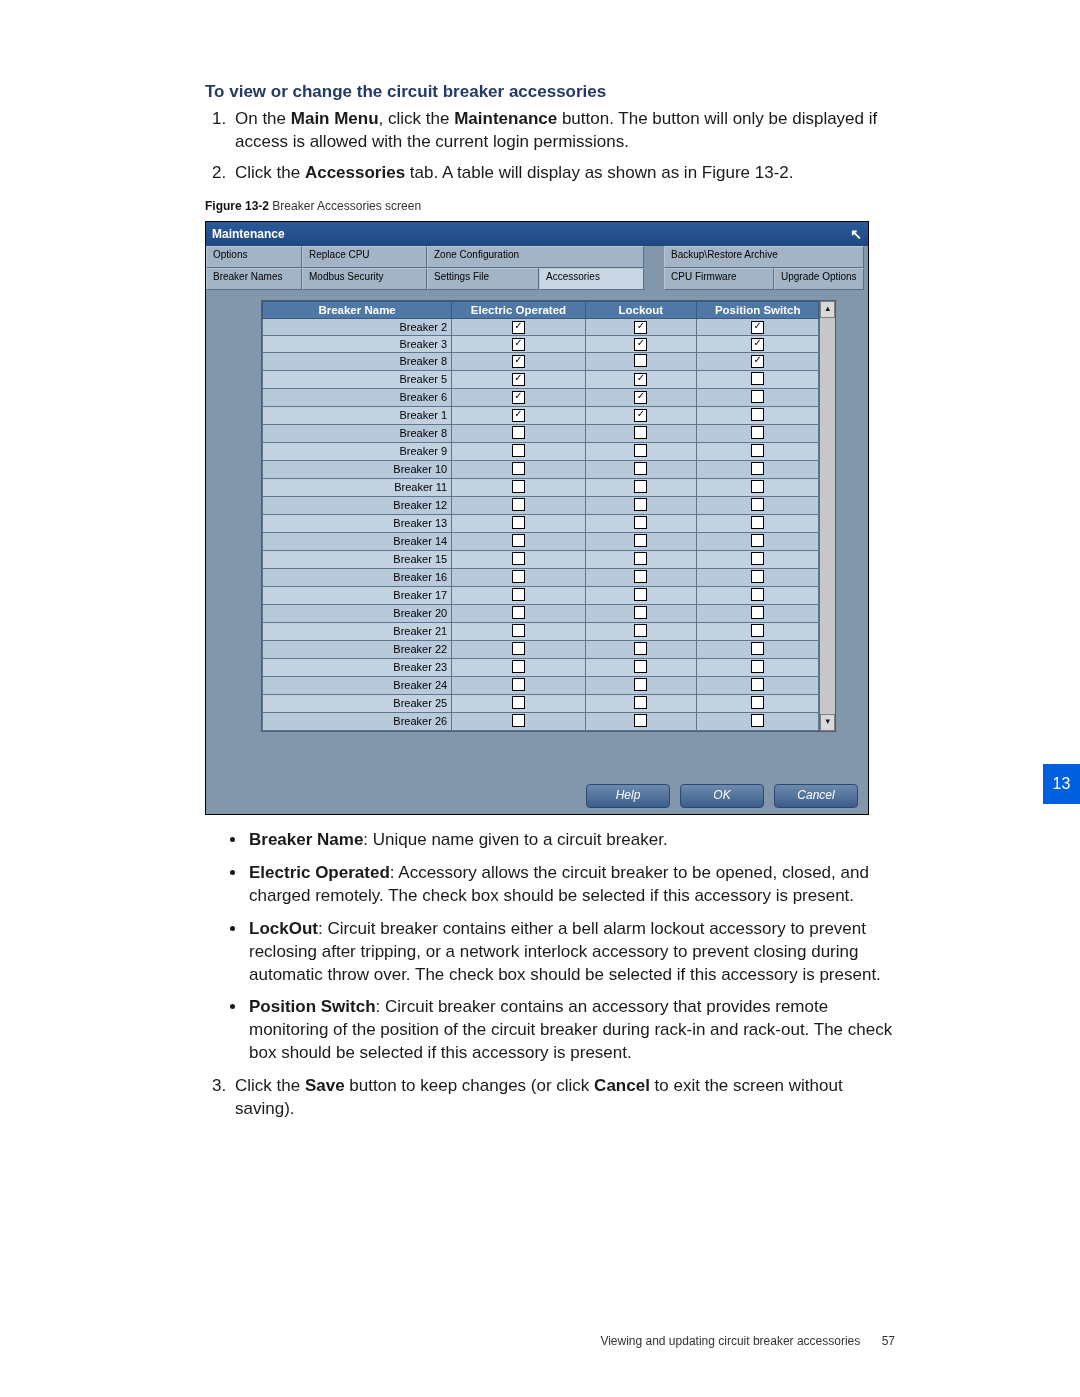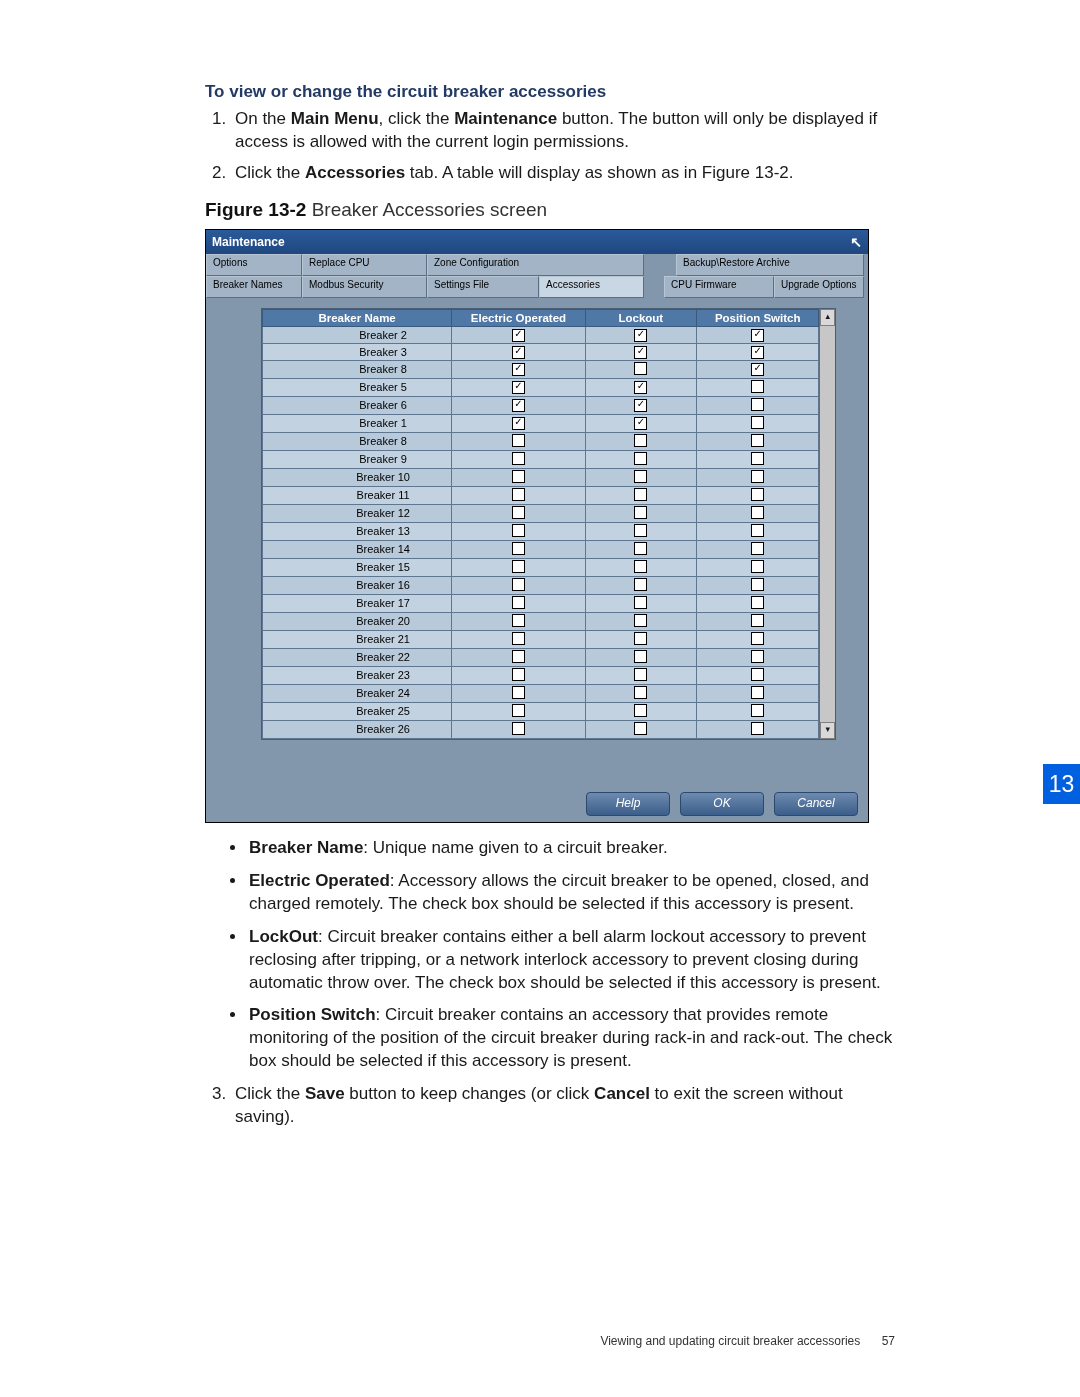--- a/index.html
+++ b/index.html
@@ -29,21 +29,21 @@
     margin: 0 0 14px 0;
     padding-left: 26px;
     font-size: 17px;
     line-height: 1.35;
     color: #1a1a1a;
   }
   ol.steps > li { margin-bottom: 8px; padding-left: 4px; }
   .b { font-weight: 600; }
 
   .fig-caption {
-    font-size: 19px;
+    font-size: 12px;
     color: #333;
     margin: 4px 0 8px 0;
   }
   .fig-caption .b { color: #111; }
 
   
   .shot {
     border: 1px solid #000;
     width: 664px;
     height: 594px;
@@ -109,21 +109,21 @@
     font-size: 11.5px;
   }
   .datatable td {
     border: 1px solid #5e7690;
     background: #b8c9da;
     text-align: center;
     height: 14px;
     padding: 1px 4px;
   }
   .datatable tr:nth-child(even) td { background: #c2d2e1; }
-  .datatable td.name { text-align: center; padding-left: 56px; }
+  .datatable td.name { text-align: right; padding-left: 56px; }
   .chk {
     display: inline-block;
     width: 11px;
     height: 11px;
     border: 1px solid #000;
     background: #fff;
     line-height: 9px;
     font-size: 10px;
     text-align: center;
   }
@@ -178,21 +178,21 @@
   ul.bullets > li { margin-bottom: 10px; padding-left: 2px; }
 
   .chapter-tab {
     position: absolute;
     right: 0;
     top: 764px;
     width: 37px;
     height: 40px;
     background: #0060df;
     color: #fff;
-    font-size: 23px;
+    font-size: 16px;
     text-align: center;
     line-height: 40px;
   }
 
   .footer {
     position: absolute;
     bottom: 49px;
     right: 185px;
     font-size: 12px;
     color: #333;
@@ -224,21 +224,21 @@
       <span>Maintenance</span>
       <span class="cursor">↖</span>
     </div>
 
     <div class="tabs">
       <div class="tabrow">
         <div class="tabcell">Options</div>
         <div class="tabcell">Replace CPU</div>
         <div class="tabcell" style="grid-column: span 2;">Zone Configuration</div>
         <div class="tabspacer"></div>
-        <div class="tabcell" style="grid-column: span 2; margin-left: 12px;">Backup\Restore Archive</div>
+        <div class="tabcell" style="grid-column: span 2;">Backup\Restore Archive</div>
       </div>
       <div class="tabrow">
         <div class="tabcell">Breaker Names</div>
         <div class="tabcell">Modbus Security</div>
         <div class="tabcell">Settings File</div>
         <div class="tabcell active">Accessories</div>
         <div class="tabspacer"></div>
         <div class="tabcell">CPU Firmware</div>
         <div class="tabcell">Upgrade Options</div>
       </div>

